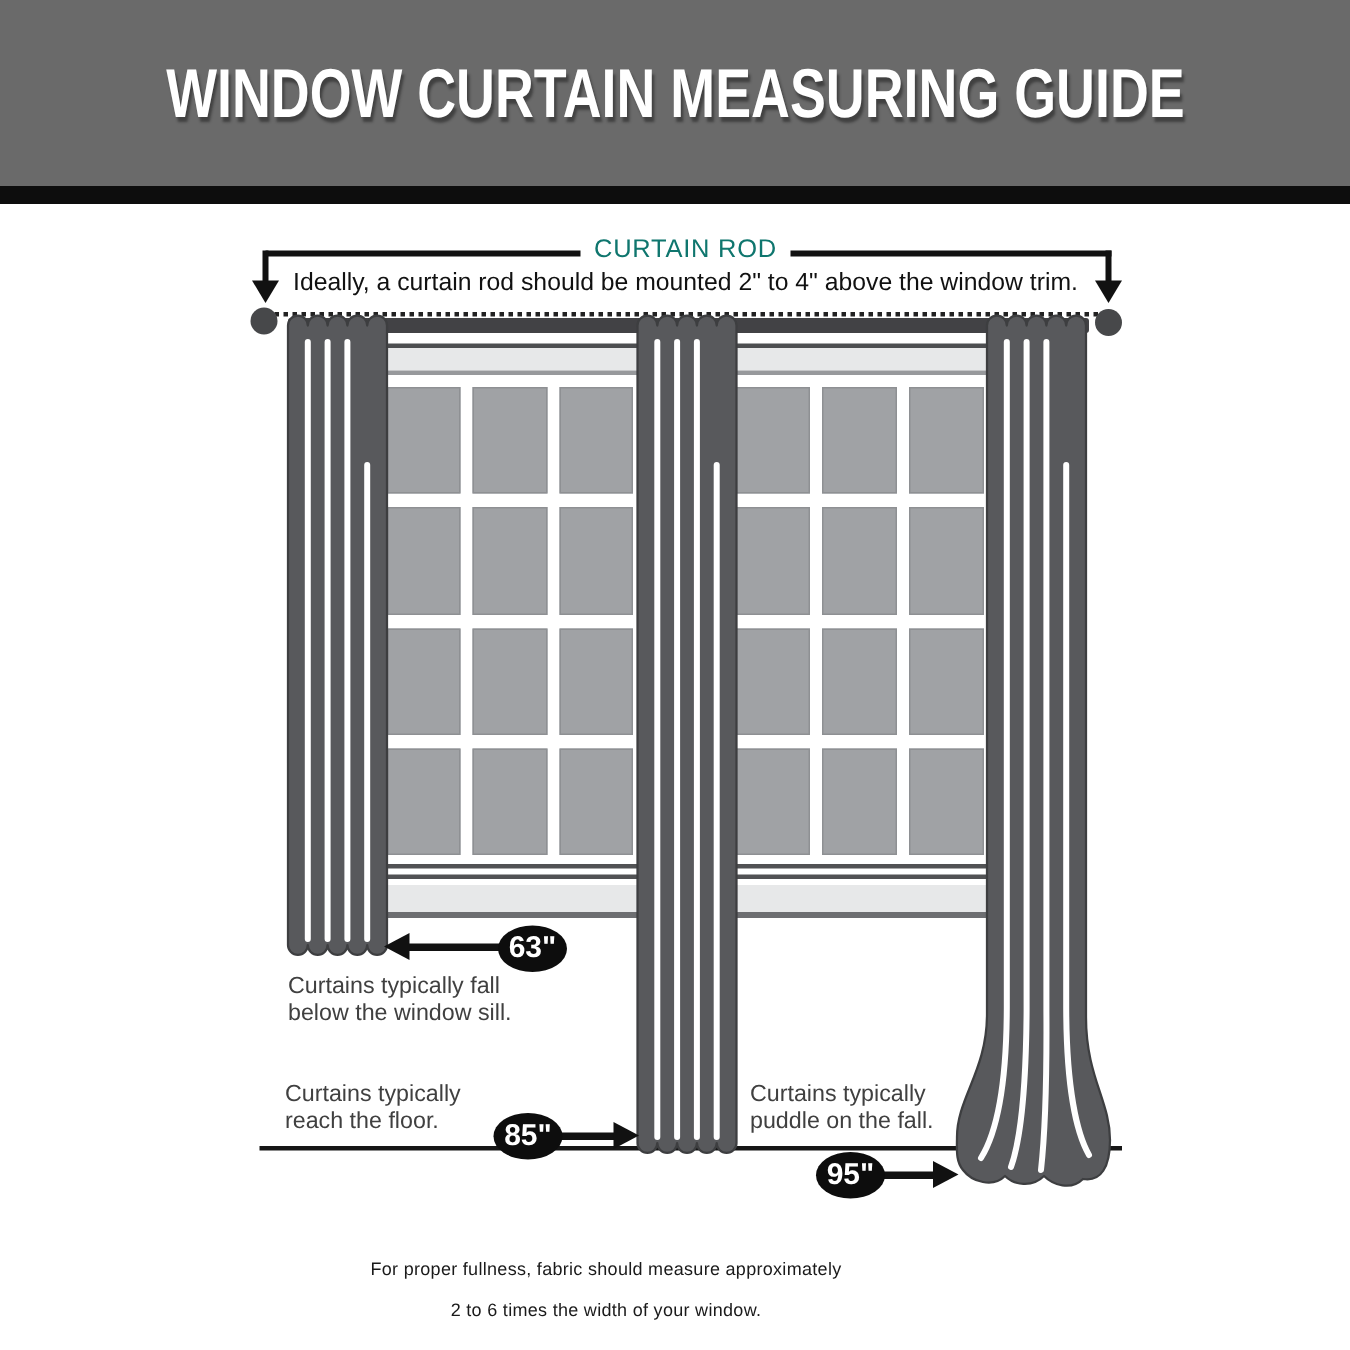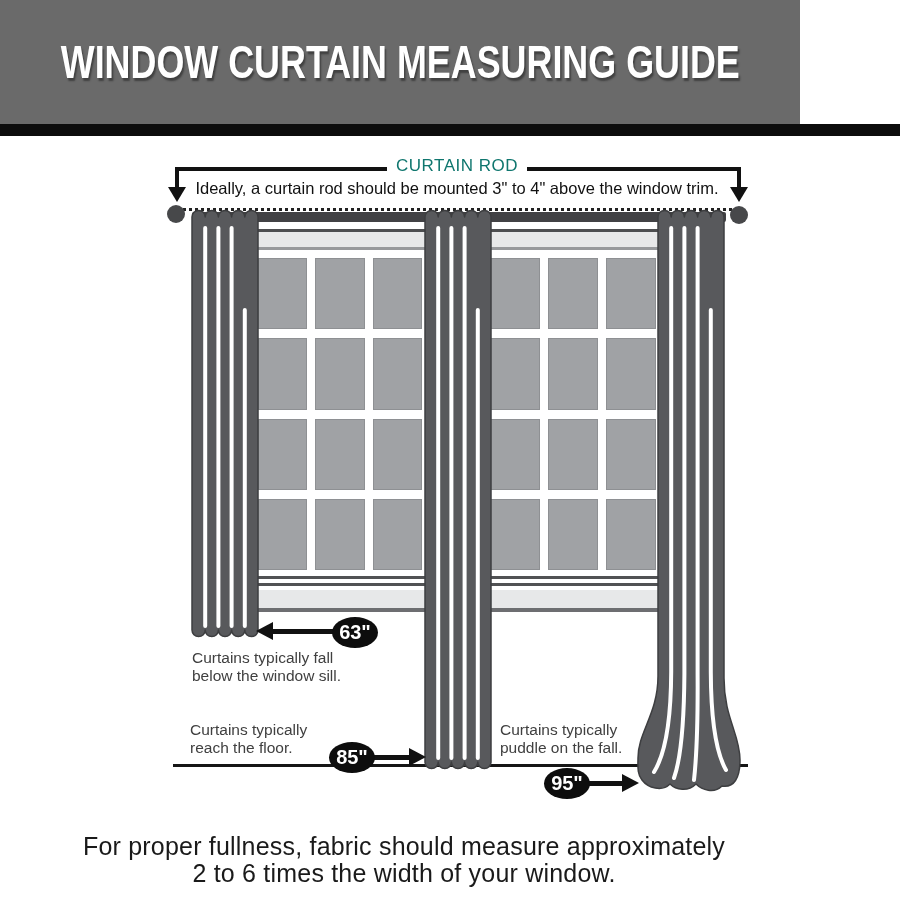--- a/index.html
+++ b/index.html
@@ -2,21 +2,21 @@
 <html><head>
 <meta charset="utf-8">
 <style>
   html,body{margin:0;padding:0;background:#fff;}
   .canvas{
     position:relative;width:900px;height:900px;background:#fff;overflow:hidden;
     font-family:"Liberation Sans","DejaVu Sans",sans-serif;color:#161616;
   }
   .abs{position:absolute;}
   
-  .header{left:0;top:0;width:800px;height:124px;background:#6a6a6a;display:flex;align-items:center;justify-content:center;}
+  .header{left:0;top:0;width:900px;height:124px;background:#6a6a6a;display:flex;align-items:center;justify-content:center;}
   .header h1{
     margin:0;font-size:46px;font-weight:800;color:#fff;letter-spacing:0px;white-space:nowrap;
     transform:scaleX(0.78);text-shadow:2px 3px 2px rgba(15,15,15,0.45);
   }
   .divider{left:0;top:124px;width:900px;height:12px;background:#0d0d0d;}
   
   .hline{height:4px;background:#111;}
   .rod-label{left:377px;top:156px;width:160px;text-align:center;font-size:17px;letter-spacing:0.5px;color:#0f766e;}
   .rod-desc{left:107px;top:179px;width:700px;text-align:center;font-size:16.5px;color:#111;}
   .vline{width:4px;background:#111;}
@@ -36,37 +36,37 @@
   .sill-line2{top:361px;height:3px;background:#515254;}
   .sill-strip{top:368px;height:18px;background:#e7e8e9;}
   .sill-line3{top:386px;height:4px;background:#6d6e71;}
   .floor{left:173px;top:764px;width:575px;height:3px;background:#161616;}
   
   .oval{width:46px;height:31px;background:#0d0d0d;border-radius:50%;color:#fff;font-weight:bold;font-size:20px;display:flex;align-items:center;justify-content:center;z-index:6;}
   .shaft{height:5px;background:#111;z-index:5;}
   .arr-left{width:0;height:0;border-top:9px solid transparent;border-bottom:9px solid transparent;border-right:17px solid #111;z-index:5;}
   .arr-right{width:0;height:0;border-top:9px solid transparent;border-bottom:9px solid transparent;border-left:17px solid #111;z-index:5;}
   .caption{font-size:15.5px;line-height:18px;color:#404040;z-index:5;}
-  .footer{left:0;top:833px;width:808px;text-align:center;font-size:25px;line-height:27px;letter-spacing:0.2px;color:#1a1a1a;}
+  .footer{left:0;top:833px;width:808px;text-align:center;font-size:12px;line-height:27px;letter-spacing:0.2px;color:#1a1a1a;}
   .curtain{z-index:3;}
 </style>
 </head>
 <body>
 
 <div class="canvas">
 
   <div class="abs header">
     <h1>WINDOW CURTAIN MEASURING GUIDE</h1>
   </div>
   <div class="abs divider"></div>
 
   <div class="abs hline" style="left:177px;top:167px;width:210px;"></div>
   <div class="abs hline" style="left:527px;top:167px;width:214px;"></div>
   <div class="abs rod-label">CURTAIN ROD</div>
-  <div class="abs rod-desc">Ideally, a curtain rod should be mounted 3" to 4" above the window trim.</div>
+  <div class="abs rod-desc">Ideally, a curtain rod should be mounted 2" to 4" above the window trim.</div>
   <div class="abs vline" style="left:175px;top:167px;height:21px;"></div>
   <div class="abs arr-down" style="left:168px;top:187px;"></div>
   <div class="abs vline" style="left:737px;top:167px;height:21px;"></div>
   <div class="abs arr-down" style="left:730px;top:187px;"></div>
 
   <div class="abs rod-dotted"></div>
   <div class="abs finial" style="left:167px;top:205px;"></div>
   <div class="abs finial" style="left:730px;top:206px;"></div>
   <div class="abs valance"></div>
 

